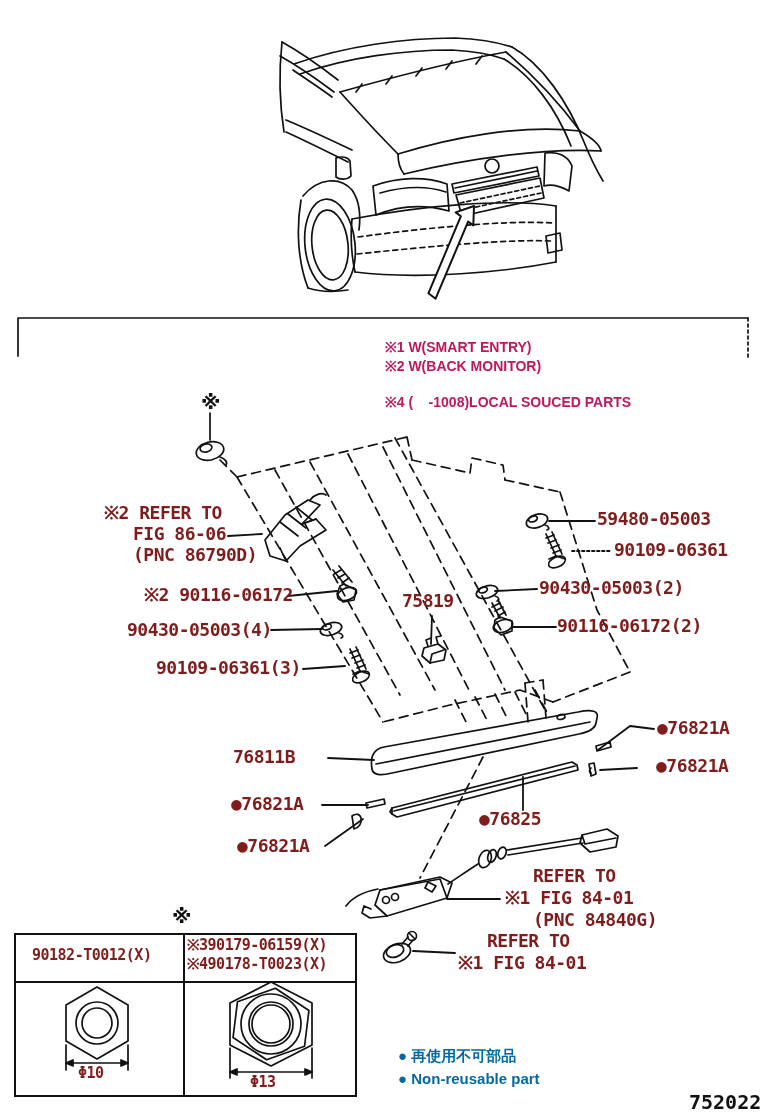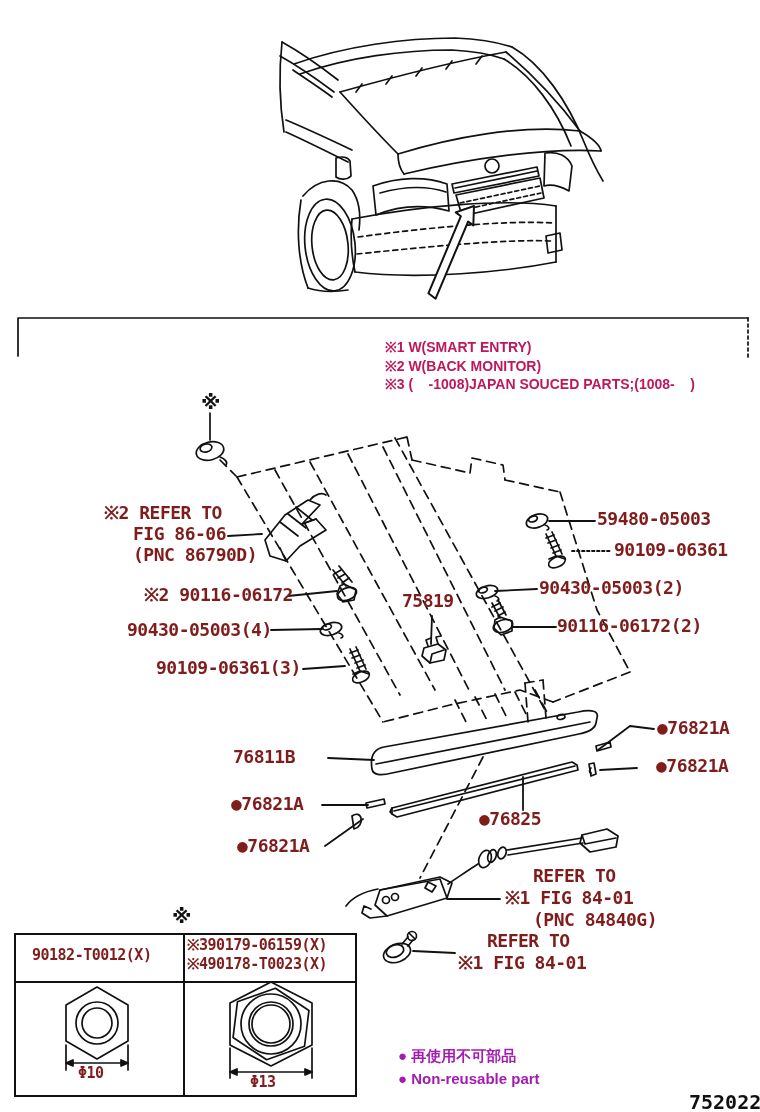--- a/index.html
+++ b/index.html
@@ -6,21 +6,21 @@
   #page{position:relative;width:760px;height:1112px;background:#fff;overflow:hidden;
         font-family:"DejaVu Sans Mono",monospace;color:#111;}
   .lbl{position:absolute;font-family:"DejaVu Sans Mono",monospace;font-weight:700;
        font-size:18px;line-height:1.05;letter-spacing:-0.5px;color:#7f1d1d;white-space:pre;}
   .lbl.small{font-size:15px;letter-spacing:-0.5px;}
   .note{position:absolute;font-family:"Liberation Sans",sans-serif;font-weight:700;
         font-size:14px;color:#be185d;white-space:pre;}
   .star{position:absolute;font-family:"DejaVu Sans",sans-serif;font-weight:700;
         font-size:20px;color:#111;}
   .legend{position:absolute;font-family:"Liberation Sans",sans-serif;font-weight:700;
-        font-size:15px;color:#a21caf;white-space:pre;}
+        font-size:15px;color:#0369a1;white-space:pre;}
   .code{position:absolute;font-family:"DejaVu Sans Mono",monospace;font-weight:700;
         font-size:20px;color:#111;}
   .tableline{position:absolute;background:#111;}
   svg{position:absolute;left:0;top:0;}
   svg *{vector-effect:non-scaling-stroke;}
 </style>
 </head>
 <body>
 
 <div id="page">
@@ -305,21 +305,21 @@
 
 <div class="tableline" style="left:14px;top:933px;width:343px;height:2px"></div>
 <div class="tableline" style="left:14px;top:1095px;width:343px;height:2px"></div>
 <div class="tableline" style="left:14px;top:933px;width:2px;height:164px"></div>
 <div class="tableline" style="left:355px;top:933px;width:2px;height:164px"></div>
 <div class="tableline" style="left:183px;top:933px;width:2px;height:164px"></div>
 <div class="tableline" style="left:14px;top:981px;width:343px;height:2px"></div>
 
 <div class="note" style="left:385px;top:337px">※1 W(SMART ENTRY)</div>
 <div class="note" style="left:385px;top:356px">※2 W(BACK MONITOR)</div>
-<div class="note" style="left:385px;top:374px">※3 (    -1008)JAPAN SOUCED PARTS;(1008-    )</div>
+<div class="note" style="left:385px;top:392px">※4 (    -1008)LOCAL SOUCED PARTS</div>
 
 <div class="star" style="left:201px;top:390px">※</div>
 
 <div class="lbl" style="left:104px;top:504px">※2 REFER TO</div>
 <div class="lbl" style="left:133px;top:525px">FIG 86-06</div>
 <div class="lbl" style="left:133px;top:546px">(PNC 86790D)</div>
 
 <div class="lbl" style="left:144px;top:586px">※2 90116-06172</div>
 <div class="lbl" style="left:127px;top:621px">90430-05003(4)</div>
 <div class="lbl" style="left:156px;top:659px">90109-06361(3)</div>

